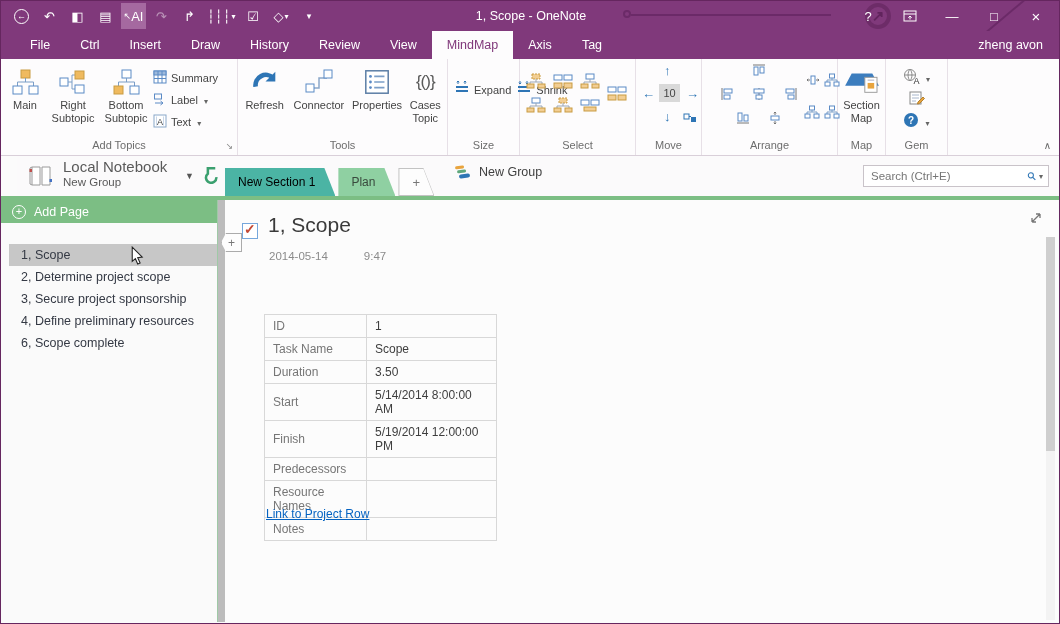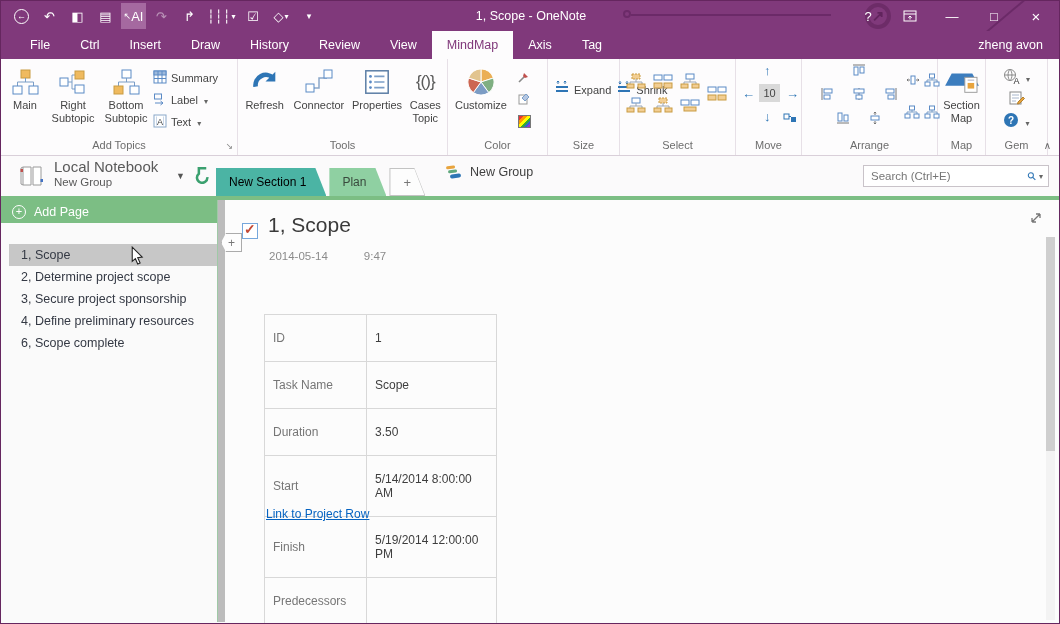--- a/index.html
+++ b/index.html
@@ -43,21 +43,21 @@
   .selgrid{display:grid;grid-template-columns:repeat(3,27px);grid-auto-rows:24px;align-items:center;justify-items:center;margin-top:8px;}
   .mv{position:relative;width:62px;height:74px;}
   .mv span{position:absolute;color:#2E75B5;font-size:13px;font-weight:bold;}
   .mv .mvbox{position:absolute;left:21px;top:23px;width:21px;height:18px;background:#D9D9D9;color:#444;font-size:11px;font-weight:normal;
              display:flex;align-items:center;justify-content:center;}
   .arr{position:relative;width:128px;height:74px;}
   .arr svg{position:absolute;}
   .chevtail{flex:1;position:relative;border-right:none;}
   .chev{position:absolute;right:8px;bottom:4px;color:#666;font-size:10px;}
   
-  .nbbar{position:absolute;top:155px;left:7px;right:0;height:40px;background:#FBFAFB;}
+  .nbbar{position:absolute;top:155px;left:16px;right:0;height:40px;background:#FBFAFB;}
   .nbtitle{position:absolute;left:46px;top:2px;cursor:default;}
   .nbtitle .l1{font-size:15px;color:#5a5a5a;line-height:18px;}
   .nbtitle .l2{font-size:11.5px;color:#5a5a5a;line-height:13px;}
   .nbdrop{position:absolute;left:168px;top:15px;color:#555;font-size:9px;}
   .stabs{position:absolute;left:208px;bottom:0;height:29px;display:flex;align-items:flex-end;gap:3px;}
   .stab{height:28px;display:flex;align-items:center;padding:0 20px 0 13px;font-size:12px;
         clip-path:polygon(0 0,calc(100% - 11px) 0,100% 100%,0 100%);}
   .stab.teal{background:#4BB4A4;color:#000000;}
   .stab.green{background:#8FD0A2;color:#39493d;}
   .stab.plus{background:#C3C3C3;position:relative;width:36px;padding:0;}
@@ -80,21 +80,21 @@
   .vdiv{position:absolute;top:199px;bottom:1px;left:216px;width:8px;background:#BCBCBC;border-left:1px solid #9FC9A6;}
   
   .content{position:absolute;top:199px;left:224px;right:1px;bottom:1px;background:#FCFCFC;}
   .ptag{position:absolute;left:-4px;top:33px;width:21px;height:19px;background:#FDFDFD;border:1px solid #ABABAB;
         clip-path:polygon(0 50%,24% 0,100% 0,100% 100%,24% 100%);display:flex;align-items:center;justify-content:center;color:#777;font-size:12px;}
   .cbx{position:absolute;left:17px;top:23px;width:16px;height:16px;background:#fff;border:1px solid #76A7DC;}
   .cbx .chk{position:absolute;left:1px;top:-3px;color:#C34A36;font-size:14px;font-weight:bold;}
   .ptitle{position:absolute;left:43px;top:13px;font-size:21px;color:#3a3a3a;}
   .pdate{position:absolute;left:44px;top:50px;font-size:11.5px;color:#8b8b8b;display:flex;gap:36px;}
   .ptable{position:absolute;left:39px;top:114px;border-collapse:collapse;}
-  .ptable td{border:1px solid #D8D8D8;font-size:12px;height:22px;padding:16px 8px;}
+  .ptable td{border:1px solid #D8D8D8;font-size:12px;height:22px;padding:4px 8px;}
   .ptable td.lab{width:102px;color:#767676;}
   .ptable td.val{width:130px;color:#3e3e3e;}
   .plink{position:absolute;left:41px;top:307px;font-size:12px;color:#0563C1;text-decoration:underline;}
   .fullico{position:absolute;top:10px;right:16px;}
   .sbar{position:absolute;right:3px;top:37px;bottom:2px;width:9px;background:#F3F3F3;}
   .sthumb{position:absolute;top:0;left:0;right:0;height:56%;background:#CFCFCF;}
 </style>
 </head>
 <body>
 
@@ -426,48 +426,20 @@
         <div class="bigbtn" style="width:40px">
           <span class="bic">
               <span class="glyph-cases">{()}</span>
             </span>
           <span>Cases Topic</span>
         </div>
       </div>
       <div class="rgl">Tools</div>
     </div>
 
-    <div class="rgroup" style="width:100px">
-      <div class="rgc">
-        <div class="bigbtn" style="width:62px">
-          <span class="bic">
-              <svg width="30" height="30">
-                <use href="#i-pie"></use>
-              </svg>
-            </span>
-          <span>Customize</span>
-        </div>
-        <div class="minicol" style="width:24px;align-items:center">
-          <div class="minibtn">
-              <svg width="14" height="14">
-                <use href="#i-drop"></use>
-              </svg>
-            </div>
-          <div class="minibtn">
-              <svg width="14" height="14">
-                <use href="#i-fmt"></use>
-              </svg>
-            </div>
-          <div class="minibtn">
-              <span class="palette"></span>
-            </div>
-        </div>
-      </div>
-      <div class="rgl">Color</div>
-    </div>
 
     <div class="rgroup" style="width:72px">
       <div class="rgc" style="padding-left:4px;gap:5px;padding-top:16px">
         <div class="minibtn">
           <svg width="16" height="16">
               <use href="#i-expand"></use>
             </svg>
           <span>Expand</span>
         </div>
         <div class="minibtn">

